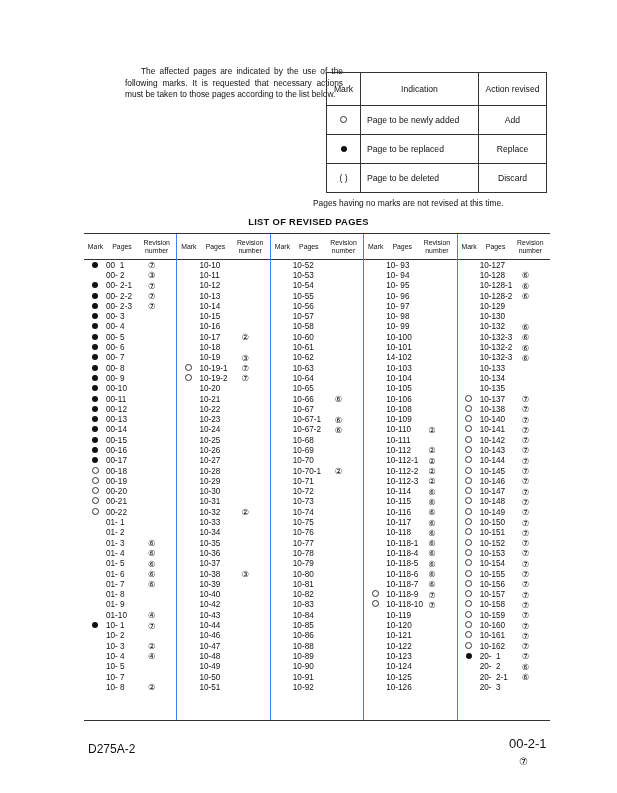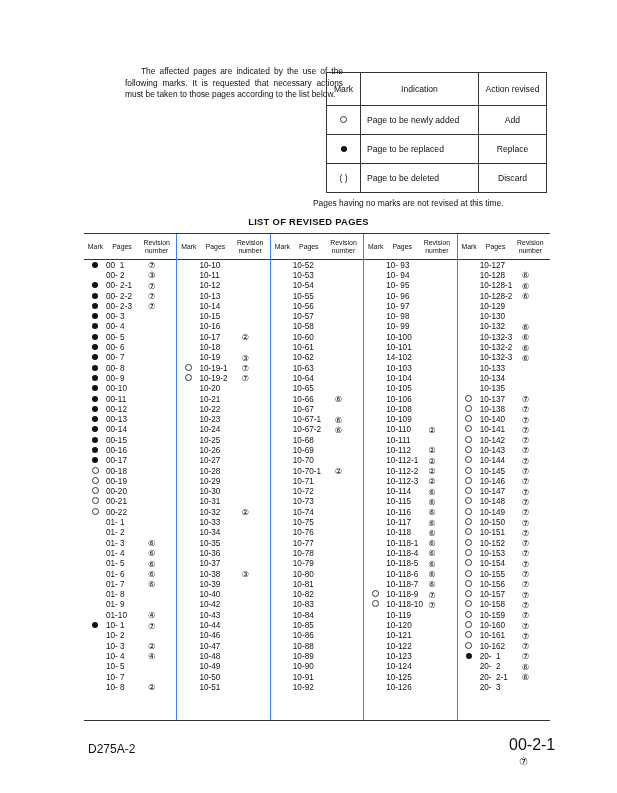--- a/index.html
+++ b/index.html
@@ -20,21 +20,21 @@
   .colhdr .h-mark { width:23px; text-align:center; }
   .colhdr .h-pages { width:30px; text-align:center; }
   .colhdr .h-rev { flex:1; text-align:center; line-height:8px; }
   .row { height:10.3px; display:flex; align-items:center; font-size:8.2px; }
   .row .m { width:22px; text-align:center; font-size:8px; }
   .row .p { width:42px; white-space:pre; }
   .row .r { flex:1; font-size:8.4px; }
   .mark-filled { display:inline-block; width:6px; height:6px; border-radius:50%; background:#111; }
   .mark-open { display:inline-block; width:5px; height:5px; border-radius:50%; border:1px solid #333; }
   .footer-left { position:absolute; left:88px; top:742px; font-size:12px; }
-  .footer-right { position:absolute; left:509px; top:736px; font-size:16px; }
+  .footer-right { position:absolute; left:509px; top:736px; font-size:13px; }
   .footer-rev { position:absolute; left:519px; top:756px; font-size:10px; }
 </style>
 </head>
 <body>
 
 <div class="intro">The affected pages are indicated by the use of the following marks. It is requested that necessary actions must be taken to those pages according to the list below.</div>
 
 <table class="legend">
   <tbody>
       <tr class="hdr">

